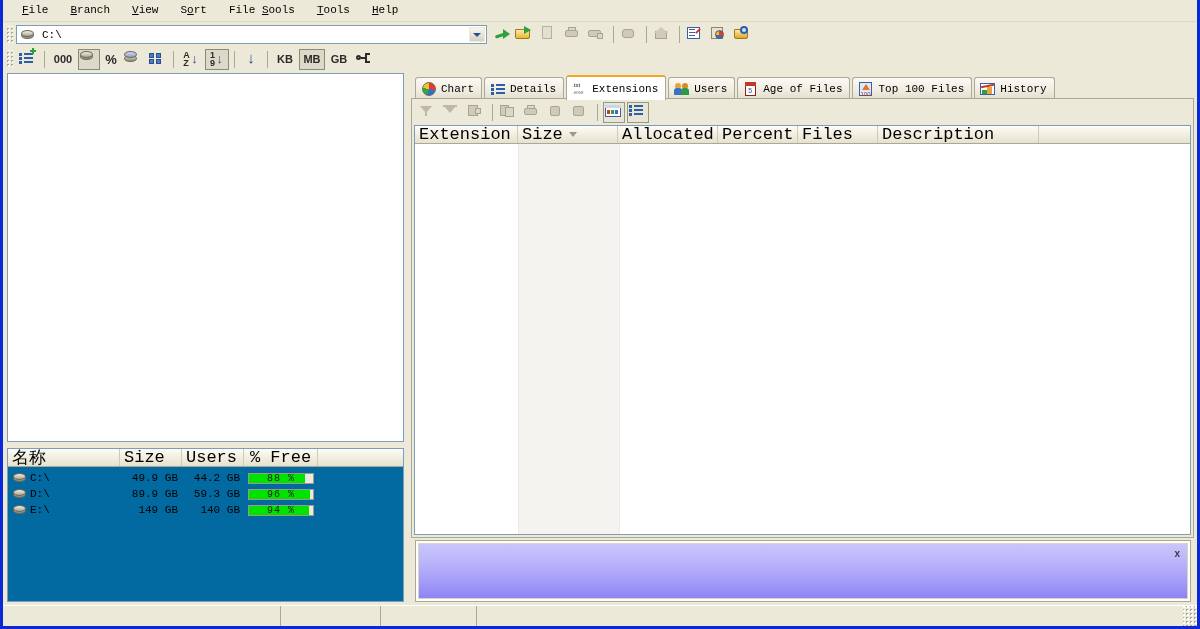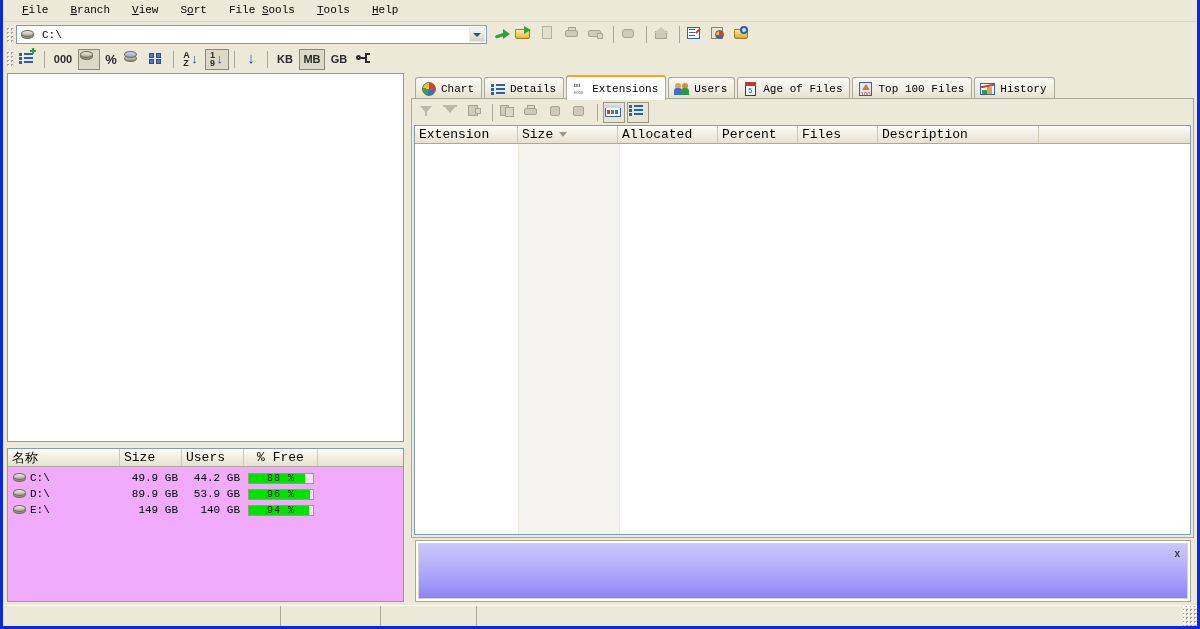--- a/index.html
+++ b/index.html
@@ -193,21 +193,21 @@
   }
   .tree {
     flex: 1 1 auto;
     background: #ffffff;
     border: 1px solid #7f9db9;
     margin: 2px 2px 2px 3px;
     min-height: 0;
   }
   .drivelist {
     height: 152px;
-    background: #f0abfc;
+    background: #0369a1;
     border: 1px solid #7f9db9;
     margin: 0 2px 3px 3px;
     flex: none;
     display: flex; flex-direction: column;
     overflow: hidden;
   }
   .hsplit {
     height: 4px; flex: none;
   }
   .vsplit {
@@ -220,21 +220,21 @@
     background: linear-gradient(to bottom, #fdfcf7 0%, #f2efe2 48%, #e6e2cf 100%);
     border-bottom: 1px solid #aca899;
     display: flex;
     flex: none;
     box-sizing: border-box;
   }
   .hcell {
     box-sizing: border-box;
     border-right: 1px solid #cfcab4;
     display: flex; align-items: center;
-    font-size: 13px; color: #000;
+    font-size: 17px; color: #000;
     padding: 0 4px;
     overflow: hidden;
     white-space: nowrap;
   }
   .hcell.r { justify-content: flex-start; }
   .hcell.c { justify-content: center; }
   .sort-arrow {
     margin-left: 6px;
     border-left: 4px solid transparent;
     border-right: 4px solid transparent;
@@ -692,21 +692,21 @@
             </span>
           </div>
         </div>
 
         <div class="drow">
           <div class="dcell" style="width:112px;">
             <span class="drive-icon"><span class="ic"><span class="disc"></span><span class="disc2"></span></span></span>
             <span>D:\</span>
           </div>
           <div class="dcell r" style="width:62px;">89.9 GB</div>
-          <div class="dcell r" style="width:62px;">53.9 GB</div>
+          <div class="dcell r" style="width:62px;">59.3 GB</div>
           <div class="dcell" style="width:74px;justify-content:center;">
             <span class="pbar">
               <span class="fill" id="fill1" style="width: 96%;"></span>
               <span class="ptxt">96 %</span>
             </span>
           </div>
         </div>
 
         <div class="drow">
           <div class="dcell" style="width:112px;">

